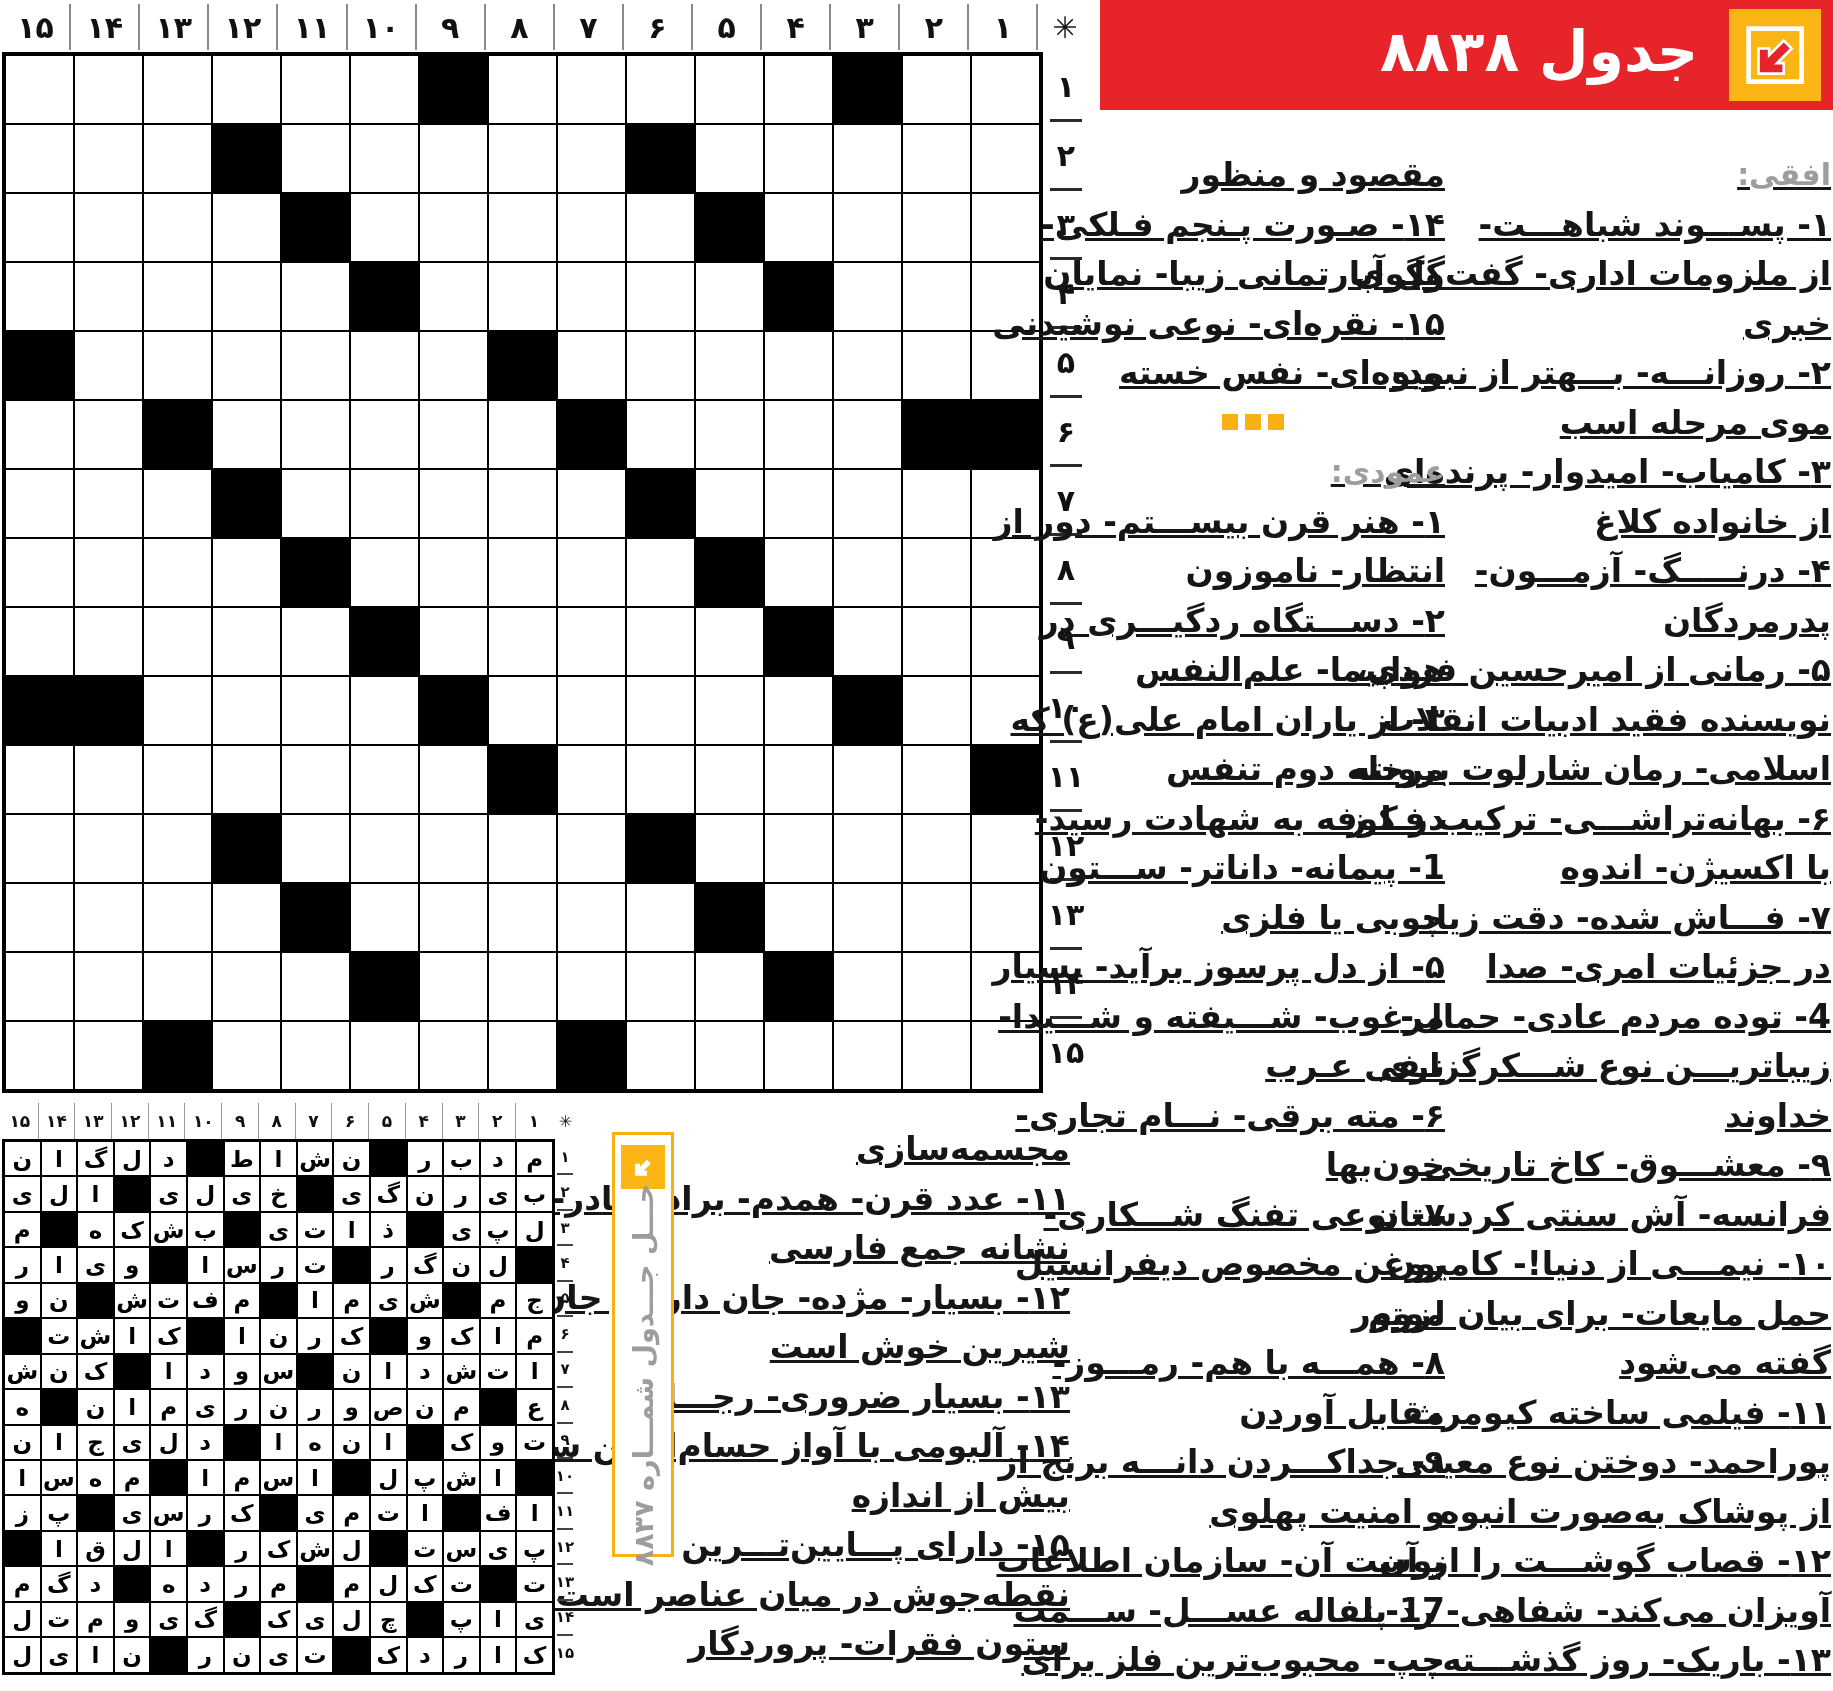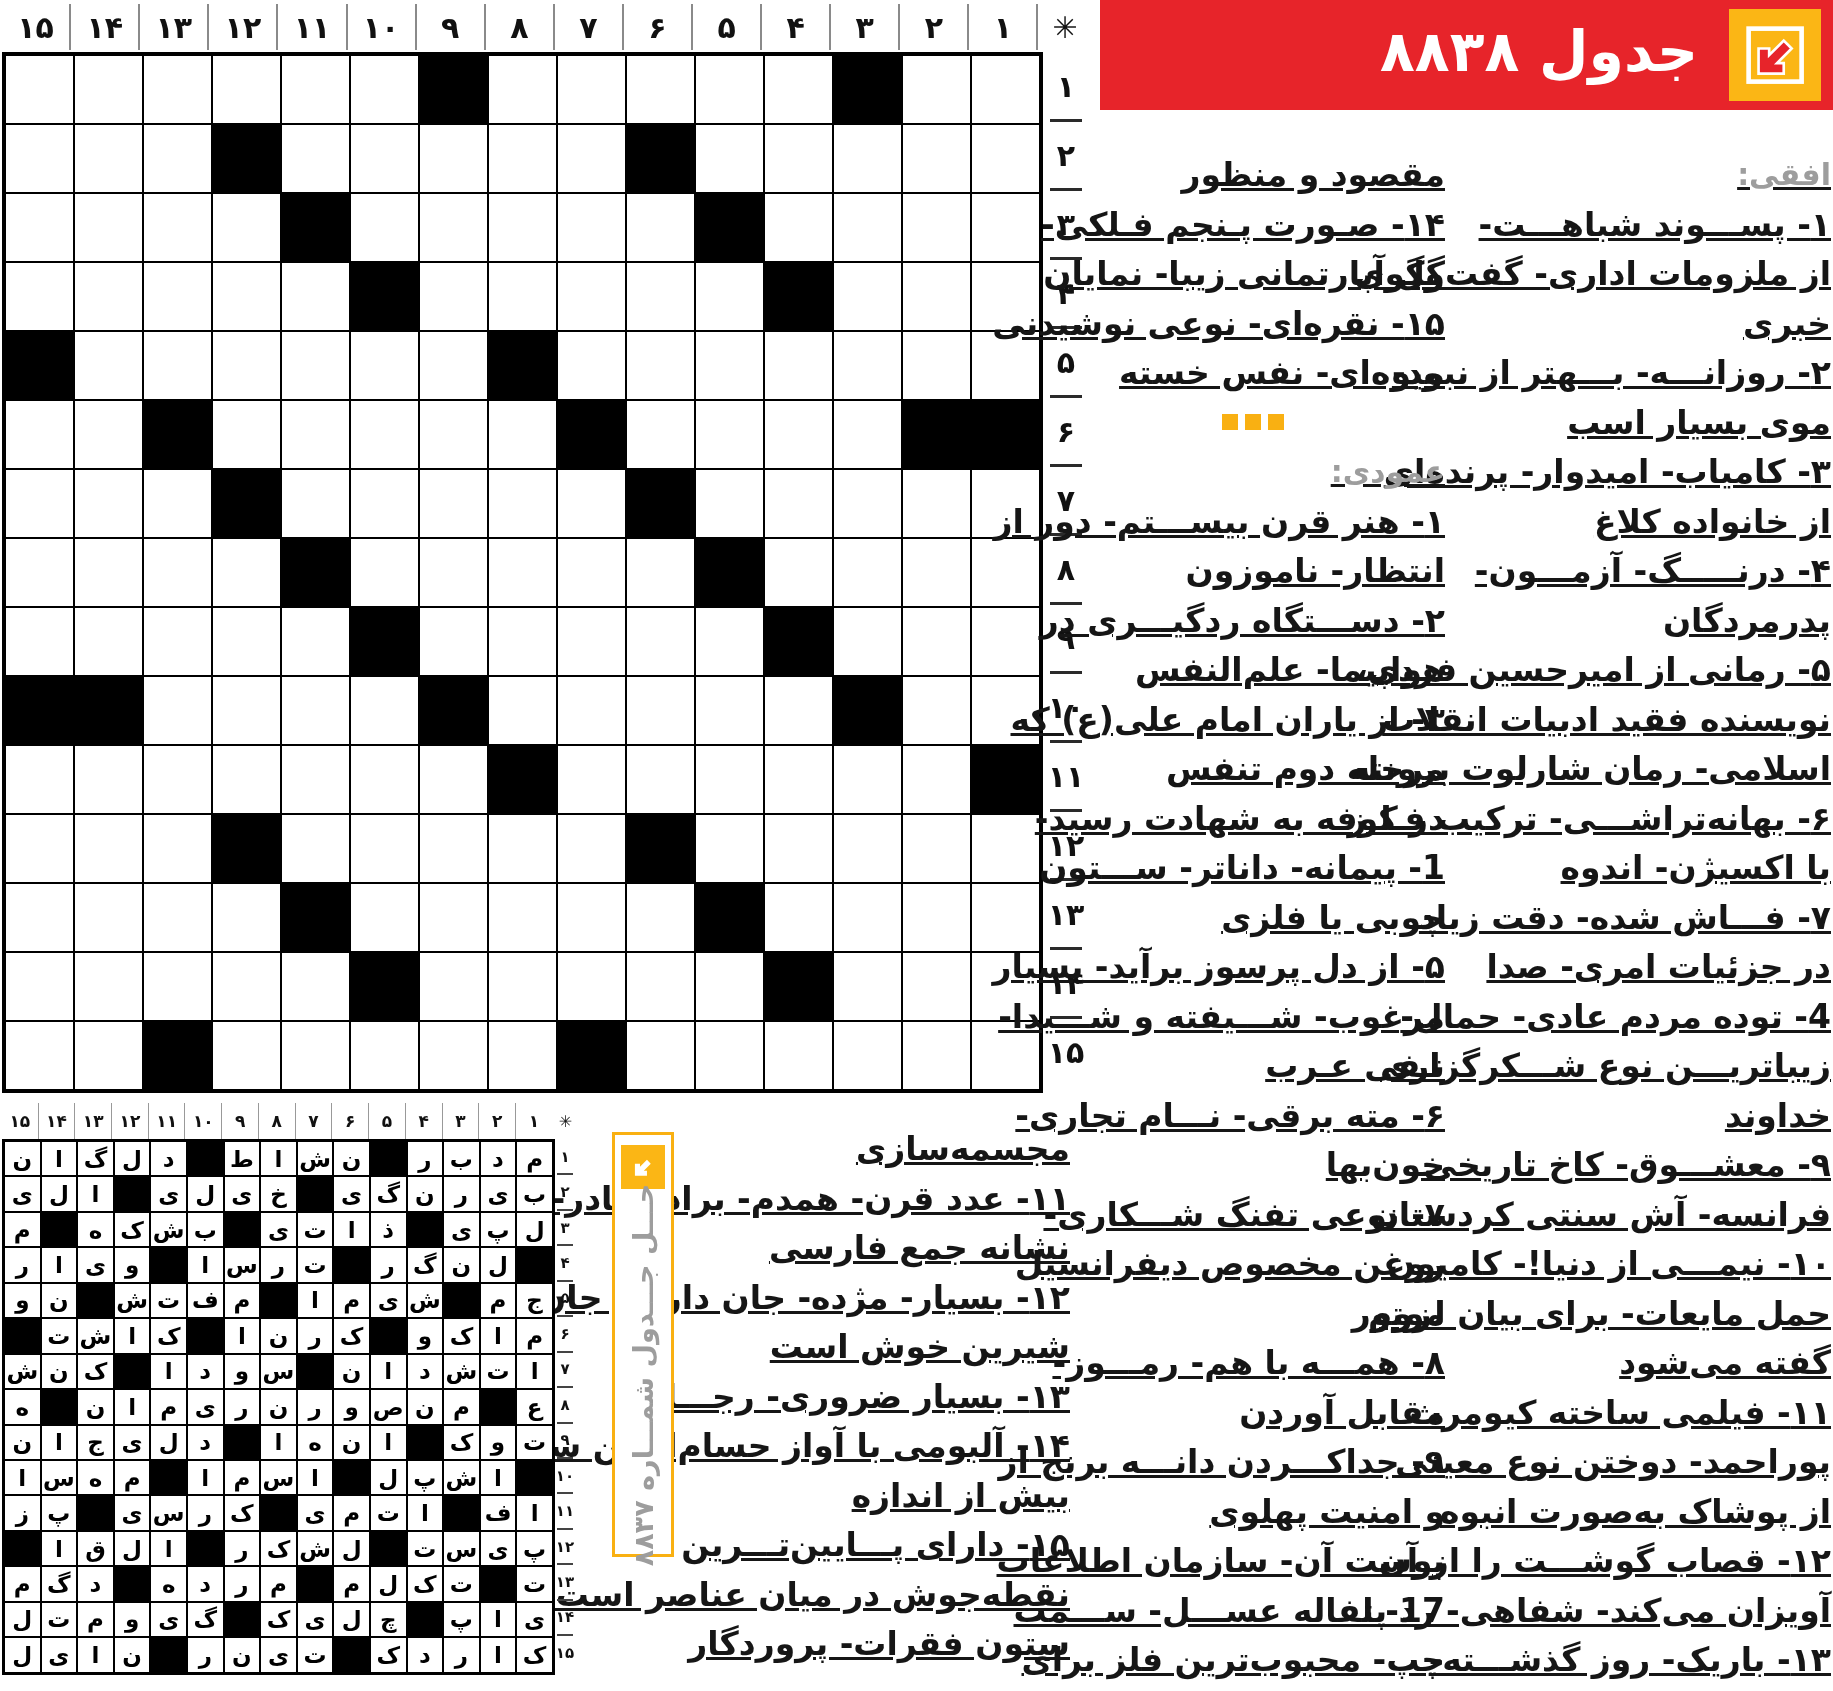--- a/index.html
+++ b/index.html
@@ -348,21 +348,21 @@
     <div class="rl">۱۵</div>
   </div>
 
 <div class="cluecol" id="across-col">
   <div class="hline">افقی:</div>
   <div>
       <div class="clue-line">۱- پســـوند شباهـــت-</div>
       <div class="clue-line">از ملزومات اداری- گفت‌وگوی</div>
       <div class="clue-line">خبری</div>
       <div class="clue-line">۲- روزانـــه- بـــهتر از نبود-</div>
-      <div class="clue-line">موی بسیار اسب</div>
+      <div class="clue-line">موی مرحله اسب</div>
       <div class="clue-line">۳- کامیاب- امیدوار- پرنده‌ای</div>
       <div class="clue-line">از خانواده کلاغ</div>
       <div class="clue-line">۴- درنـــــگ- آزمـــون-</div>
       <div class="clue-line">پدرمردگان</div>
       <div class="clue-line">۵- رمانی از امیرحسین فردی،</div>
       <div class="clue-line">نویسنده فقید ادبیات انقلاب</div>
       <div class="clue-line">اسلامی- رمان شارلوت برونته</div>
       <div class="clue-line">۶- بهانه‌تراشـــی- ترکیب فـلـز</div>
       <div class="clue-line">با اکسیژن- اندوه</div>
       <div class="clue-line">۷- فـــاش شده- دقت زیاد</div>

